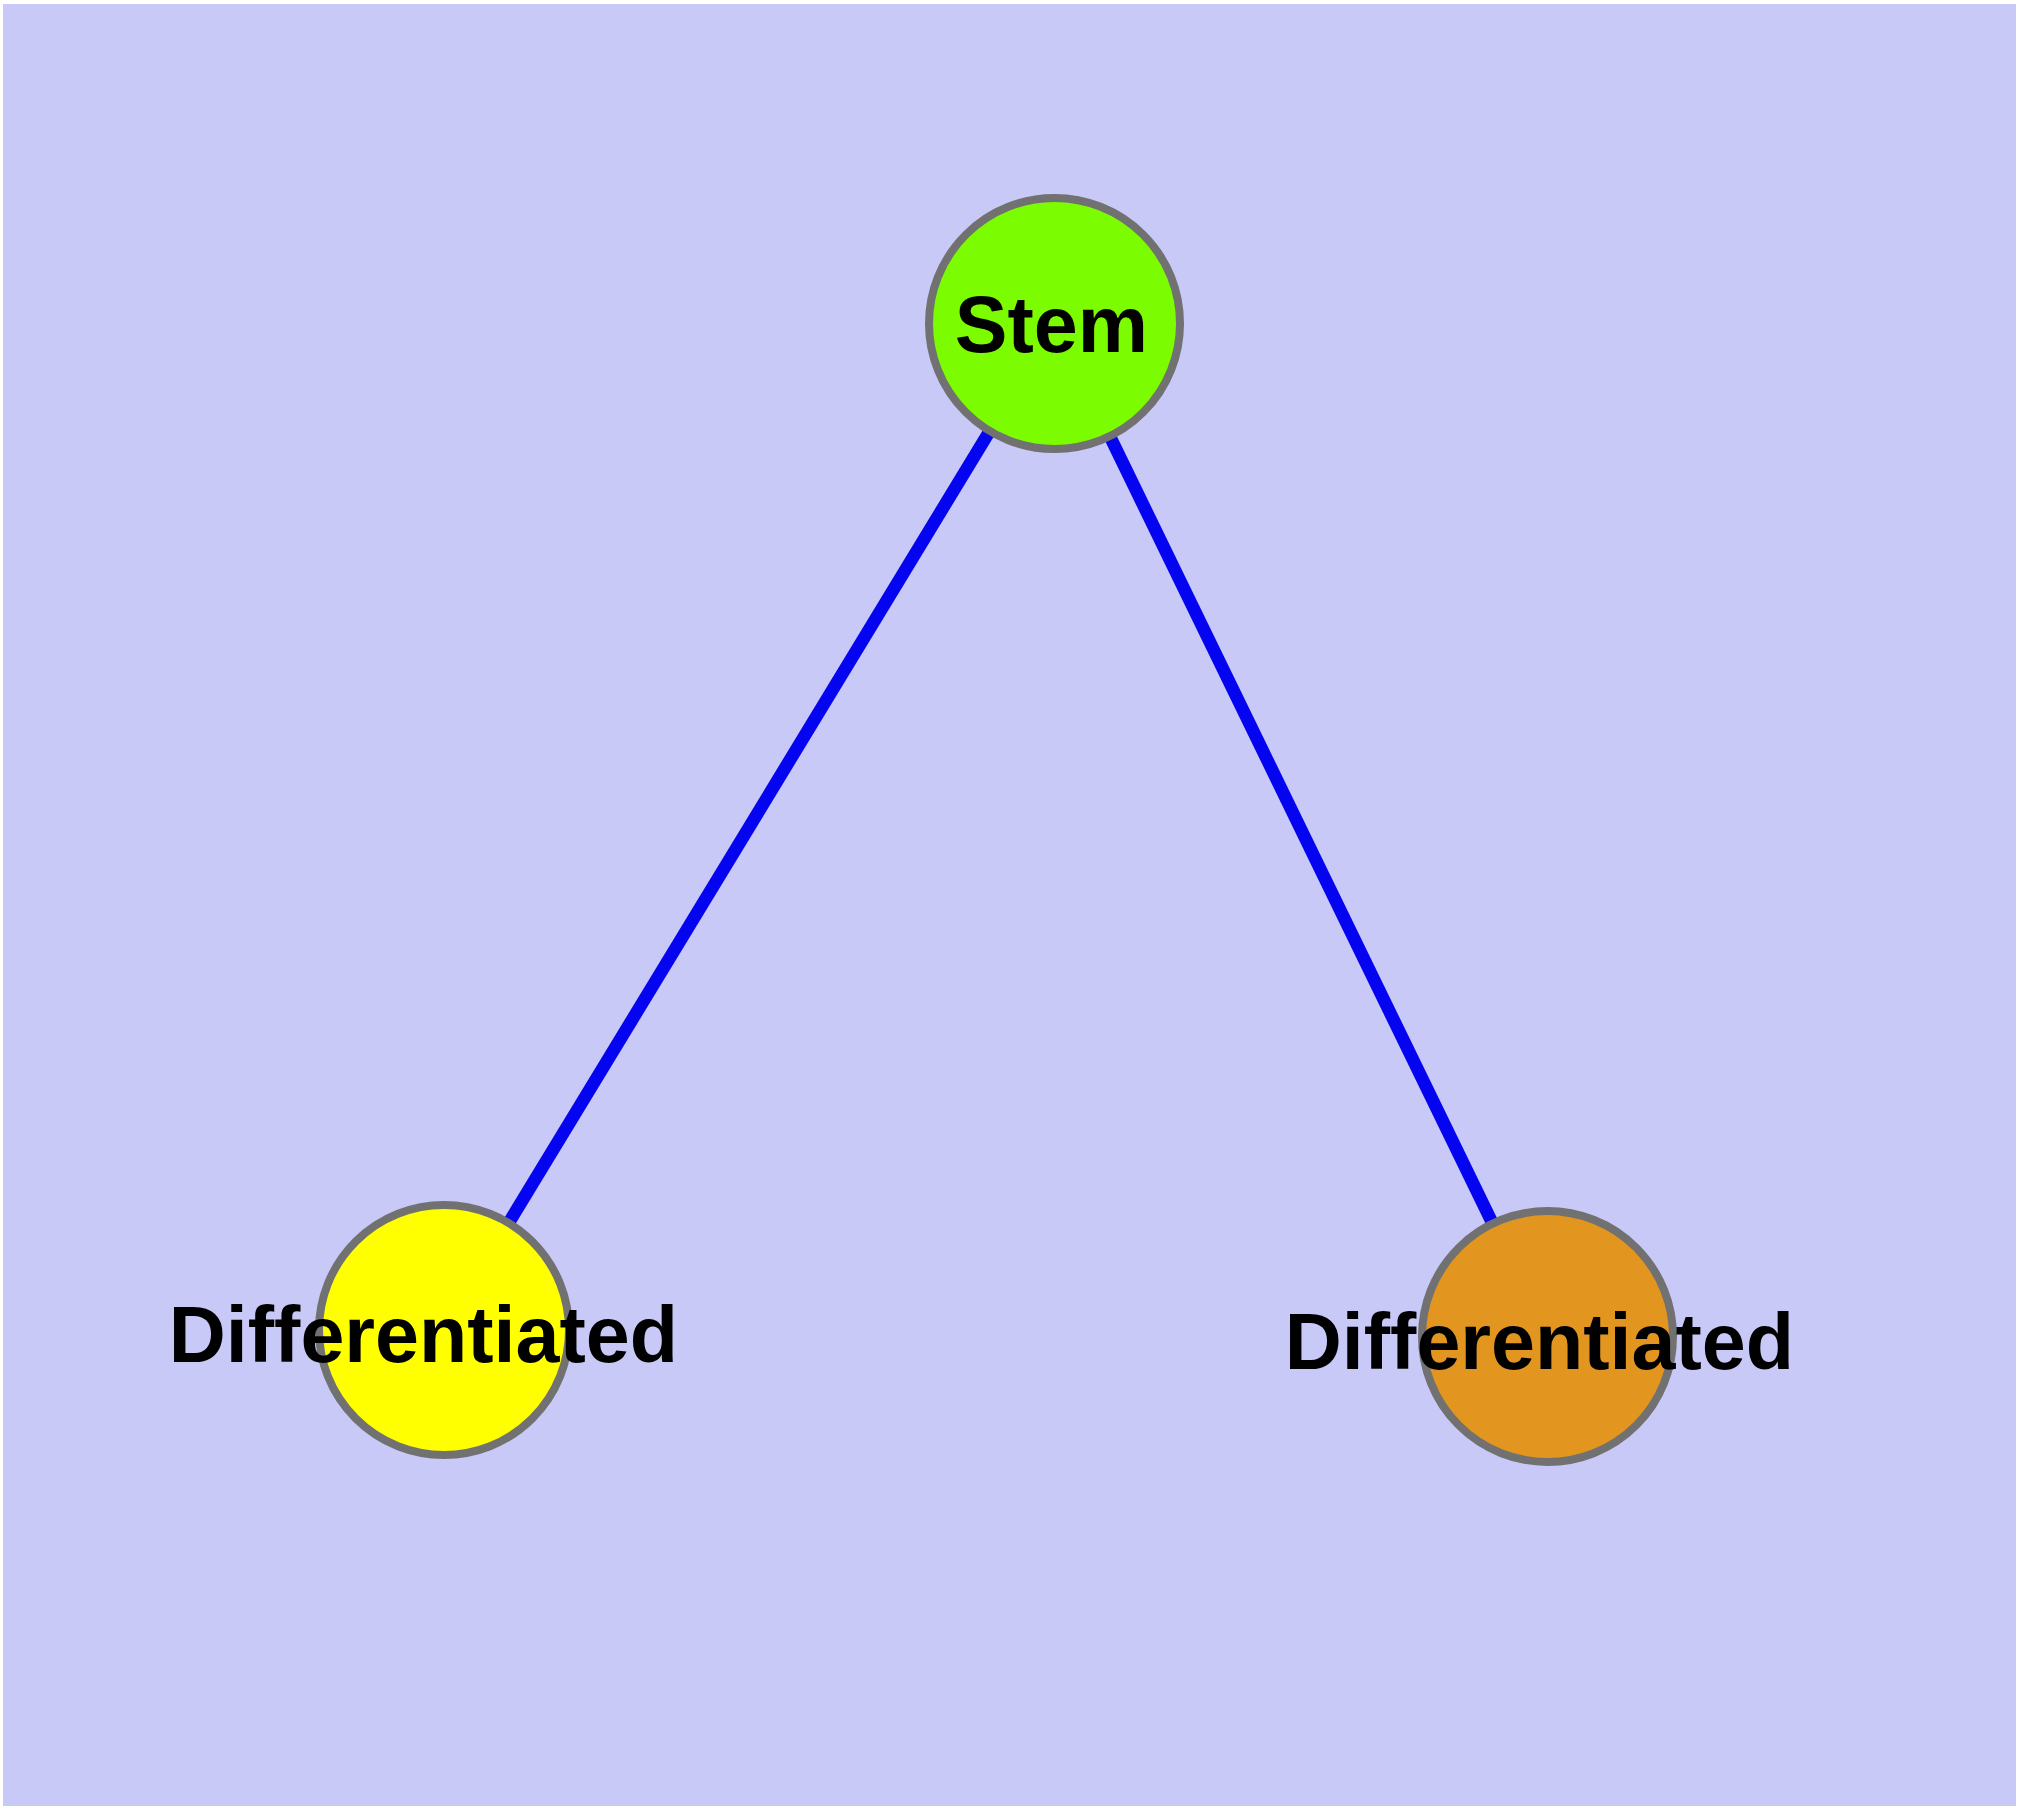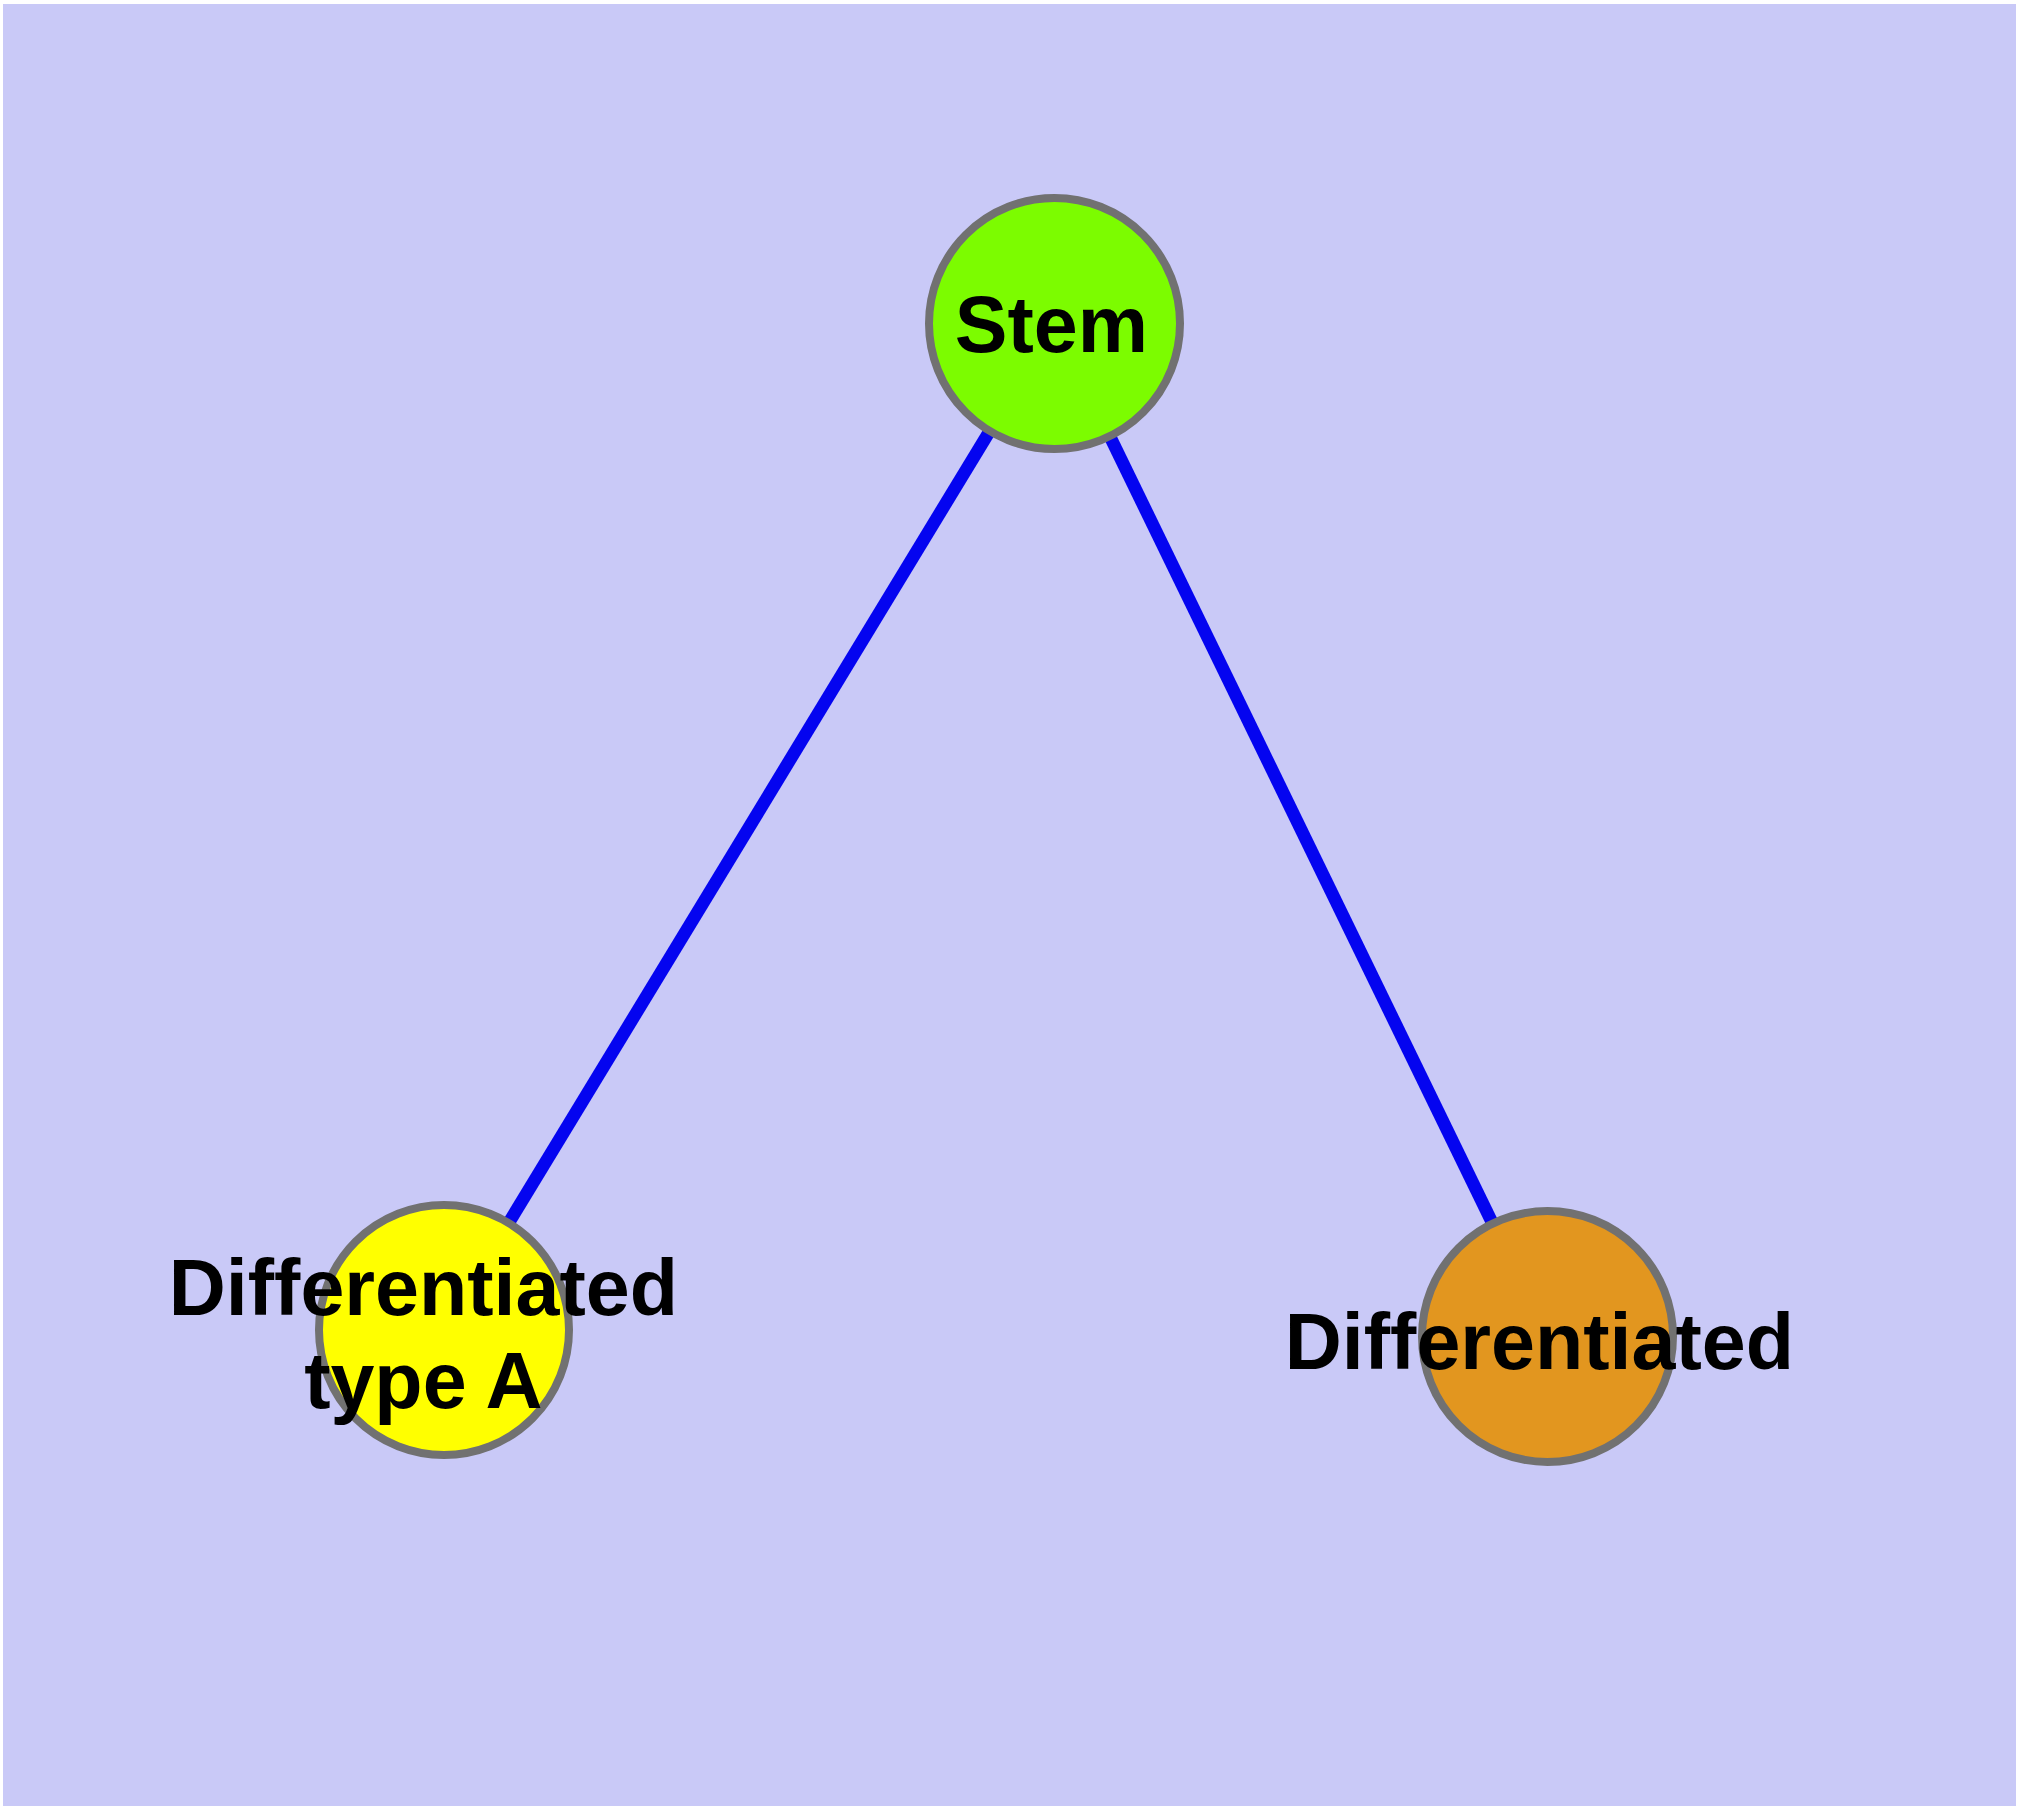--- a/index.html
+++ b/index.html
@@ -66,21 +66,20 @@
     <div class="node-circle" style="left: 922px; top: 190px; width: 259px; height: 259px; background: rgb(124, 252, 0); border-color: rgb(113, 113, 113); border-width: 8.5px;"></div>
     <div class="node-circle" style="left: 312px; top: 1197px; width: 258px; height: 258px; background: rgb(255, 255, 0); border-color: rgb(113, 113, 113); border-width: 8.5px;"></div>
     <div class="node-circle" style="left: 1415px; top: 1203px; width: 259px; height: 259px; background: rgb(226, 150, 31); border-color: rgb(113, 113, 113); border-width: 8.5px;"></div>
 
     <div class="node-label" style="left: 1048px; top: 320px; color: rgb(0, 0, 0); text-align: right;">
       <div>Stem</div>
     </div>
 
     <div class="node-label" style="left: 420px; top: 1330px; color: rgb(0, 0, 0);">
       <div>Differentiated</div>
-      <div>type A</div>
     </div>
 
     <div class="node-label" style="left: 1536px; top: 1337px; color: rgb(0, 0, 0);">
       <div>Differentiated</div>
     </div>
 
   </div>
 </div>
 
 

